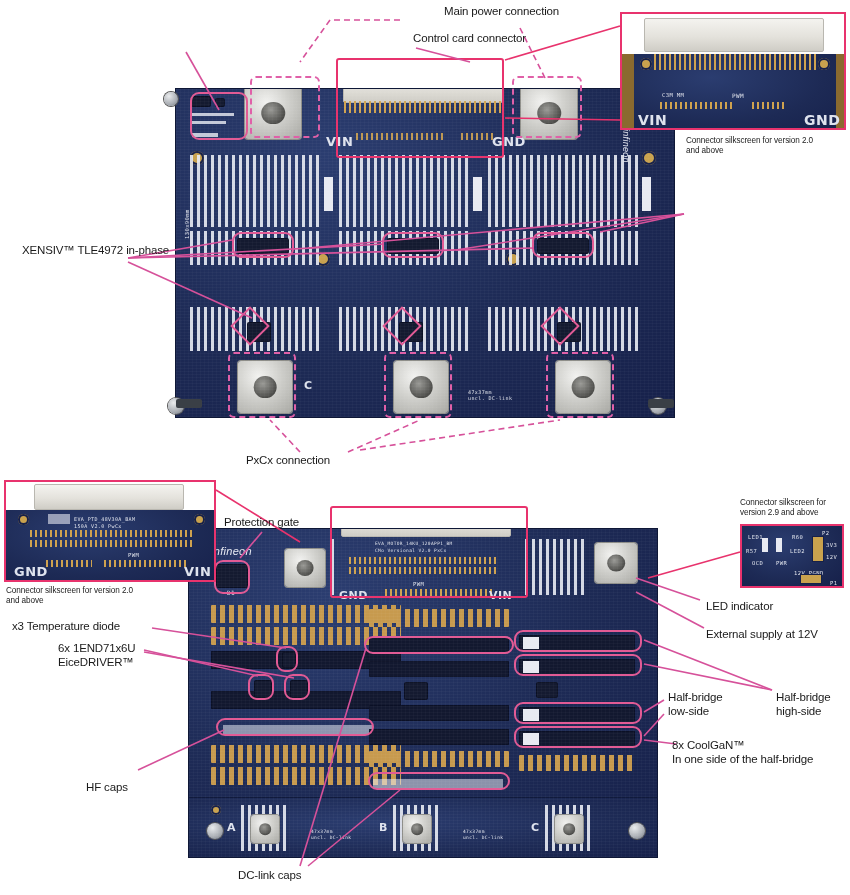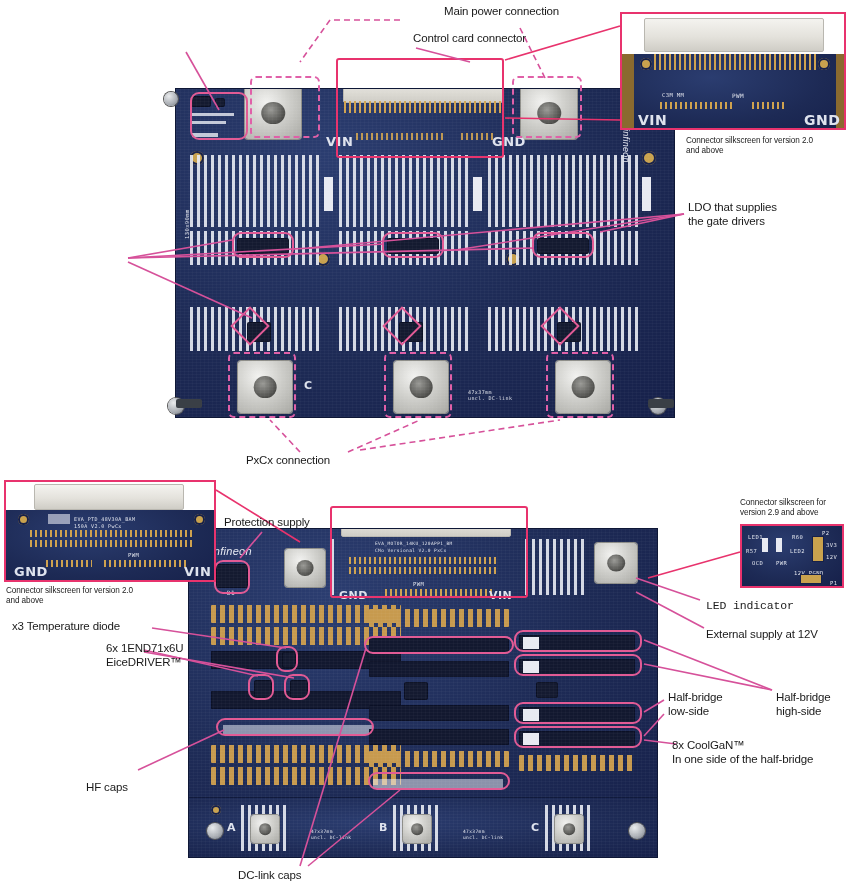--- a/index.html
+++ b/index.html
@@ -467,30 +467,29 @@
 
       <path d="M664,700 L644,712"></path>
       <path d="M664,714 L644,736"></path>
 
       <path d="M676,744 L644,740"></path>
     </g>
   </svg>
 
   <div class="lbl" style="left:413px; top:31px; width:220px;">Control card connector</div>
   <div class="lbl" style="left:444px; top:4px; width:220px;">Main power connection</div>
-  <div class="lbl" style="left:688px; top:200px; width:150px;">LDO that supplies
-the gate drivers</div>
+  <div class="lbl" style="left:22px; top:243px; width:230px;">XENSIV™ TLE4972 in-phase</div>
   <div class="lbl" style="left:246px; top:453px; width:160px;">PxCx connection</div>
 
-  <div class="lbl" style="left:224px; top:515px; width:160px;">Protection supply</div>
+  <div class="lbl" style="left:224px; top:515px; width:160px;">Protection gate</div>
   <div class="lbl" style="left:12px; top:619px; width:190px;">x3 Temperature diode</div>
-  <div class="lbl" style="left:58px; top:641px; width:150px;margin-left:48px;">6x 1END71x6U
+  <div class="lbl" style="left:58px; top:641px; width:150px;">6x 1END71x6U
 EiceDRIVER™</div>
   <div class="lbl" style="left:86px; top:764px; width:100px;margin-top:16px;">HF caps</div>
-  <div class="lbl" style="left:706px; top:599px; width:140px;font-family:Liberation Mono, monospace;">LED indicator</div>
+  <div class="lbl" style="left:706px; top:599px; width:140px;">LED indicator</div>
   <div class="lbl" style="left:706px; top:627px; width:150px;">External supply at 12V</div>
   <div class="lbl" style="left:668px; top:690px; width:100px;">Half-bridge
 low-side</div>
   <div class="lbl" style="left:776px; top:690px; width:100px;">Half-bridge
 high-side</div>
   <div class="lbl" style="left:672px; top:738px; width:180px;">8x CoolGaN™
 In one side of the half-bridge</div>
   <div class="lbl" style="left:238px; top:868px; width:130px;">DC-link caps</div>
 
 </div>

